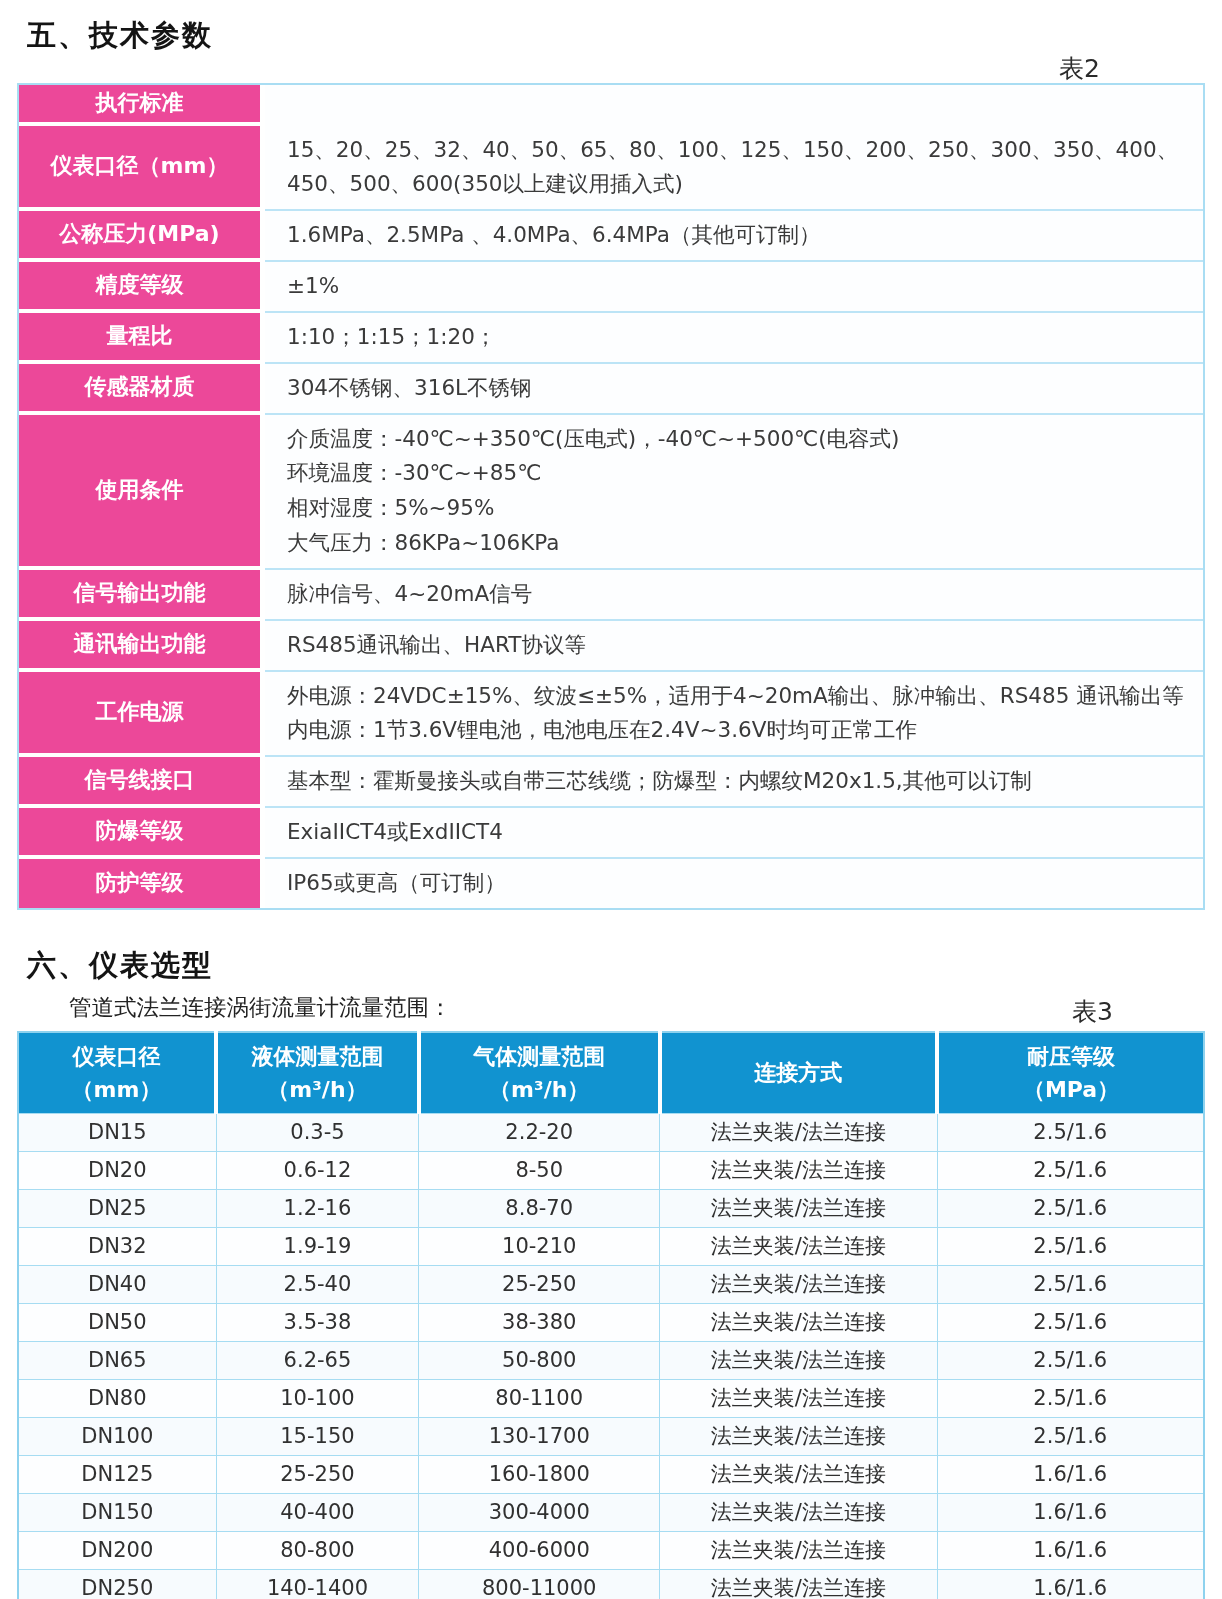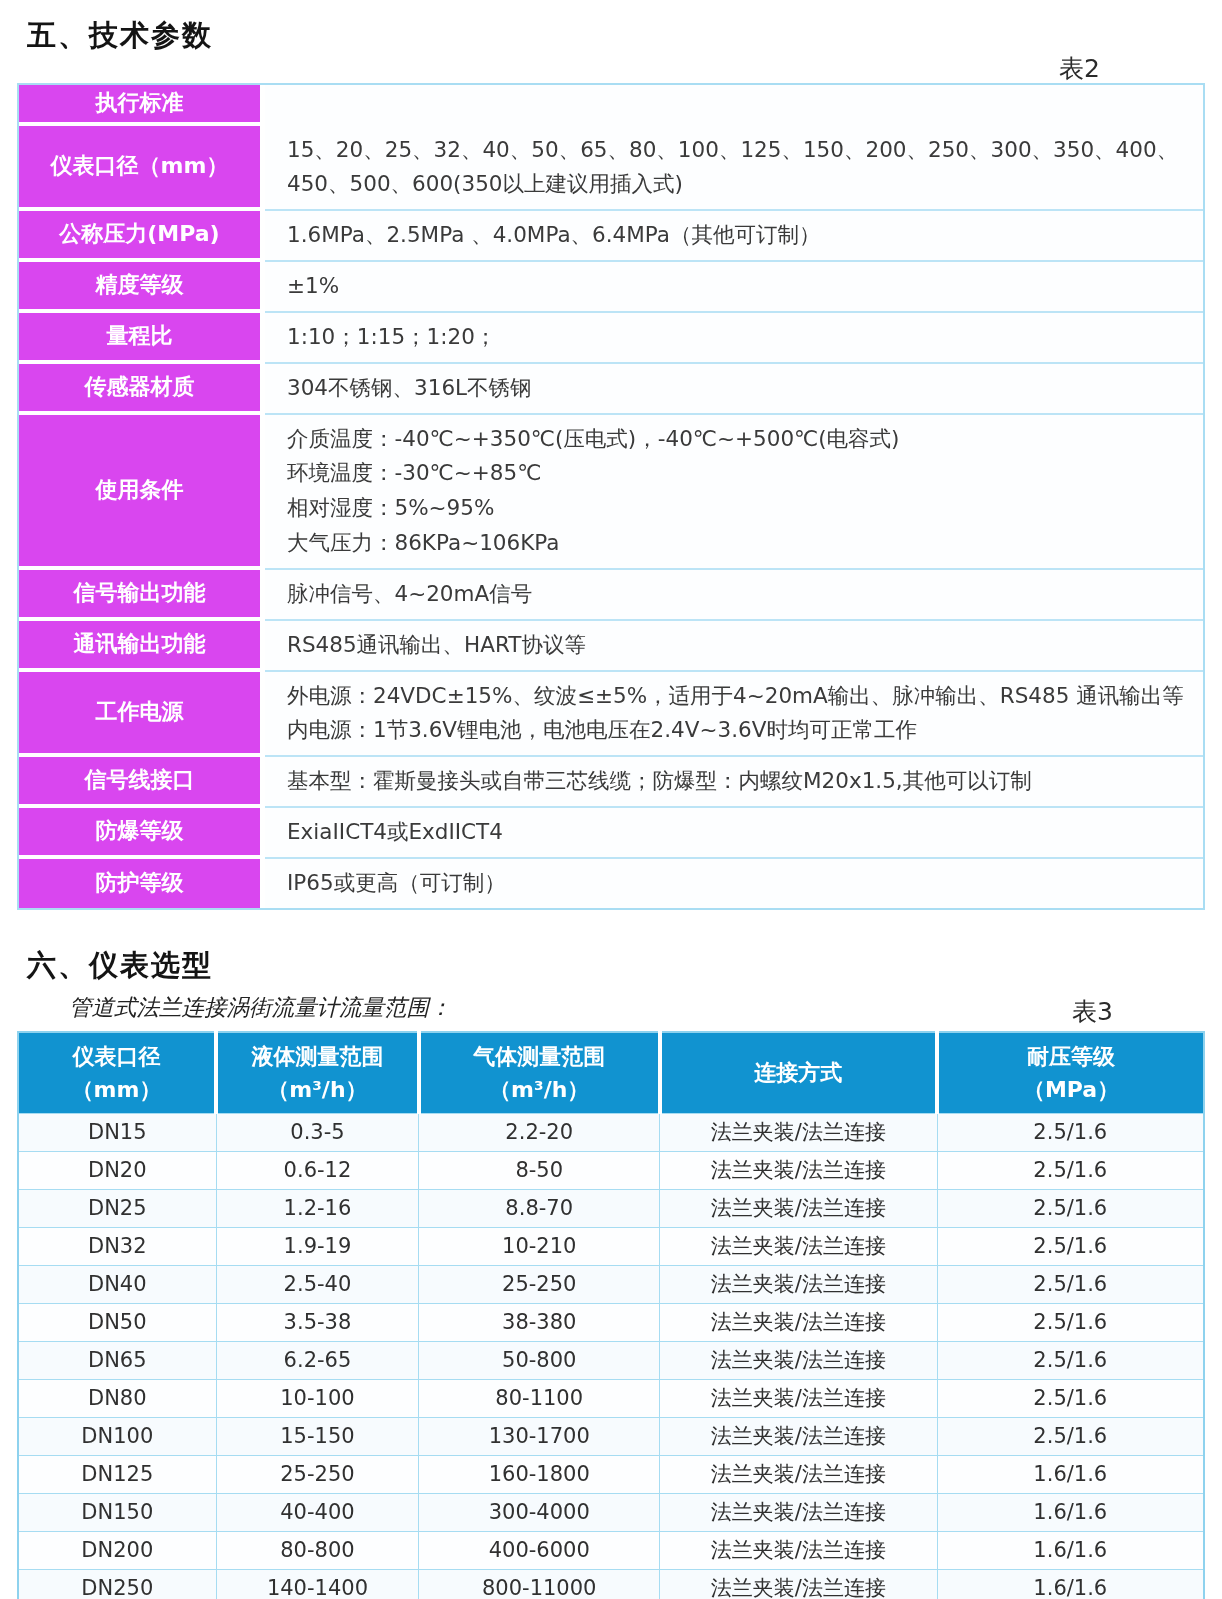--- a/index.html
+++ b/index.html
@@ -29,21 +29,21 @@
 
   
   .spec-table{
     border:2px solid #a9ddf3;
     background:#fdfeff;
   }
   .spec-row{display:flex;align-items:stretch;}
   .spec-label{
     width:246px;
     flex:0 0 246px;
-    background:#d946ef;
+    background:#ec4899;
     color:#ffffff;
     font-weight:bold;
     font-size:22px;
     display:flex;align-items:center;justify-content:center;
     text-align:center;
     border-right:5px solid #ffffff;
     padding:4px 6px;
     box-sizing:border-box;
     line-height:1.3;
   }
@@ -65,21 +65,20 @@
   .subtitle-row{
     display:flex;
     justify-content:space-between;
     align-items:flex-end;
     margin:6px 0 8px 0;
   }
   .subtitle{
     font-size:22.5px;
     color:#222;
     margin-left:52px;
-    font-style:italic;
   }
 
   
   table.sel-table{
     width:100%;
     border-collapse:collapse;
     table-layout:fixed;
     border:2px solid #8ed2ee;
   }
   table.sel-table thead th{

